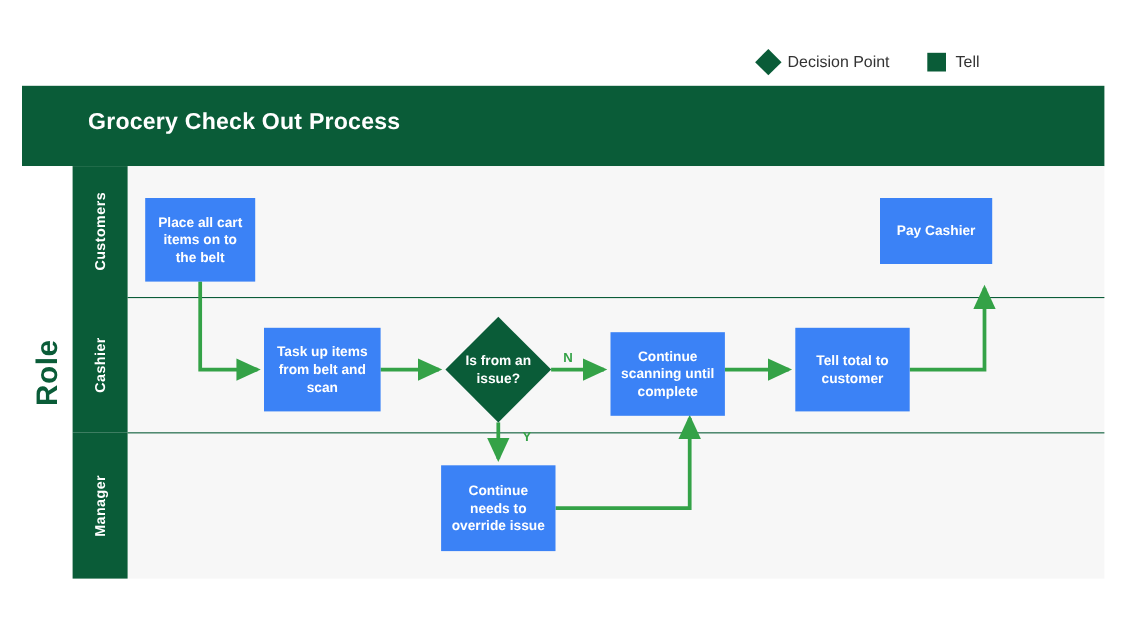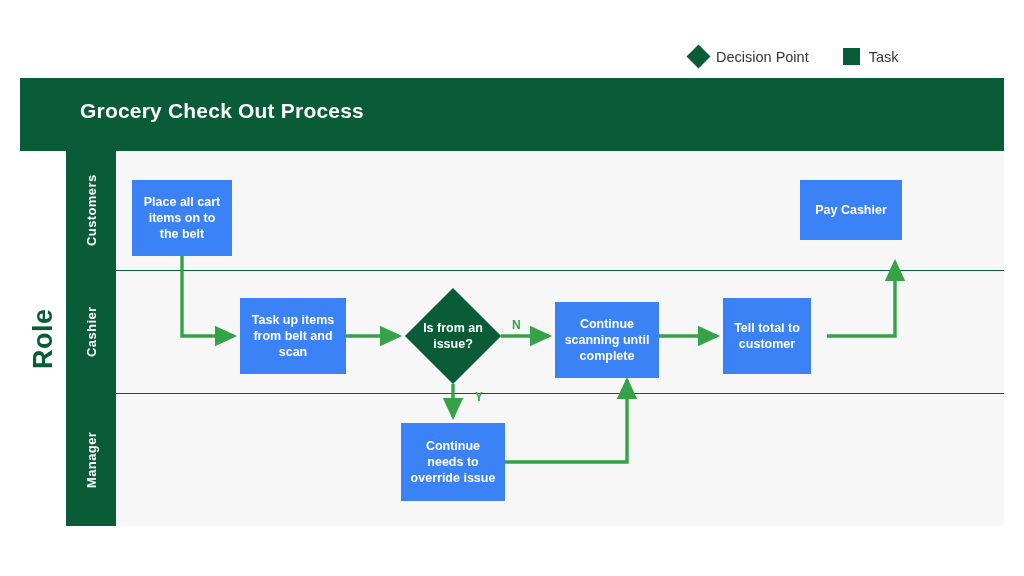--- a/index.html
+++ b/index.html
@@ -182,21 +182,21 @@
     font-weight: bold;
     line-height: 1.3;
   }
 
   
   #node-place-items  { left: 112px; top: 102px;  width: 100px; height: 76px; }
   #node-pay-cashier  { left: 780px; top: 102px;  width: 102px; height: 60px; }
   #node-pick-up      { left: 220px; top: 220px;  width: 106px; height: 76px; }
   #node-decision     { left: 385px; top: 210px; }
   #node-continue     { left: 535px; top: 224px;  width: 104px; height: 76px; }
-  #node-tell-total   { left: 703px; top: 220px;  width: 88px; height: 76px; }
+  #node-tell-total   { left: 703px; top: 220px;  width: 104px; height: 76px; }
   #node-manager      { left: 381px; top: 345px;  width: 104px; height: 78px; }
 
   
   #connectors {
     position: absolute;
     left: 0;
     top: 0;
     width: 984px;
     height: 448px;
     pointer-events: none;
@@ -213,21 +213,21 @@
 </head>
 <body>
 
 <div id="legend">
   <div class="legend-item">
     <span class="legend-diamond"></span>
     <span class="legend-label">Decision Point</span>
   </div>
   <div class="legend-item">
     <span class="legend-square"></span>
-    <span class="legend-label">Task</span>
+    <span class="legend-label">Tell</span>
   </div>
 </div>
 
 <div id="diagram">
 
   <div id="title-band"></div>
   <div id="title-text">Grocery Check Out Process</div>
 
   <div id="role-band"></div>
   <div id="role-label">Role</div>

